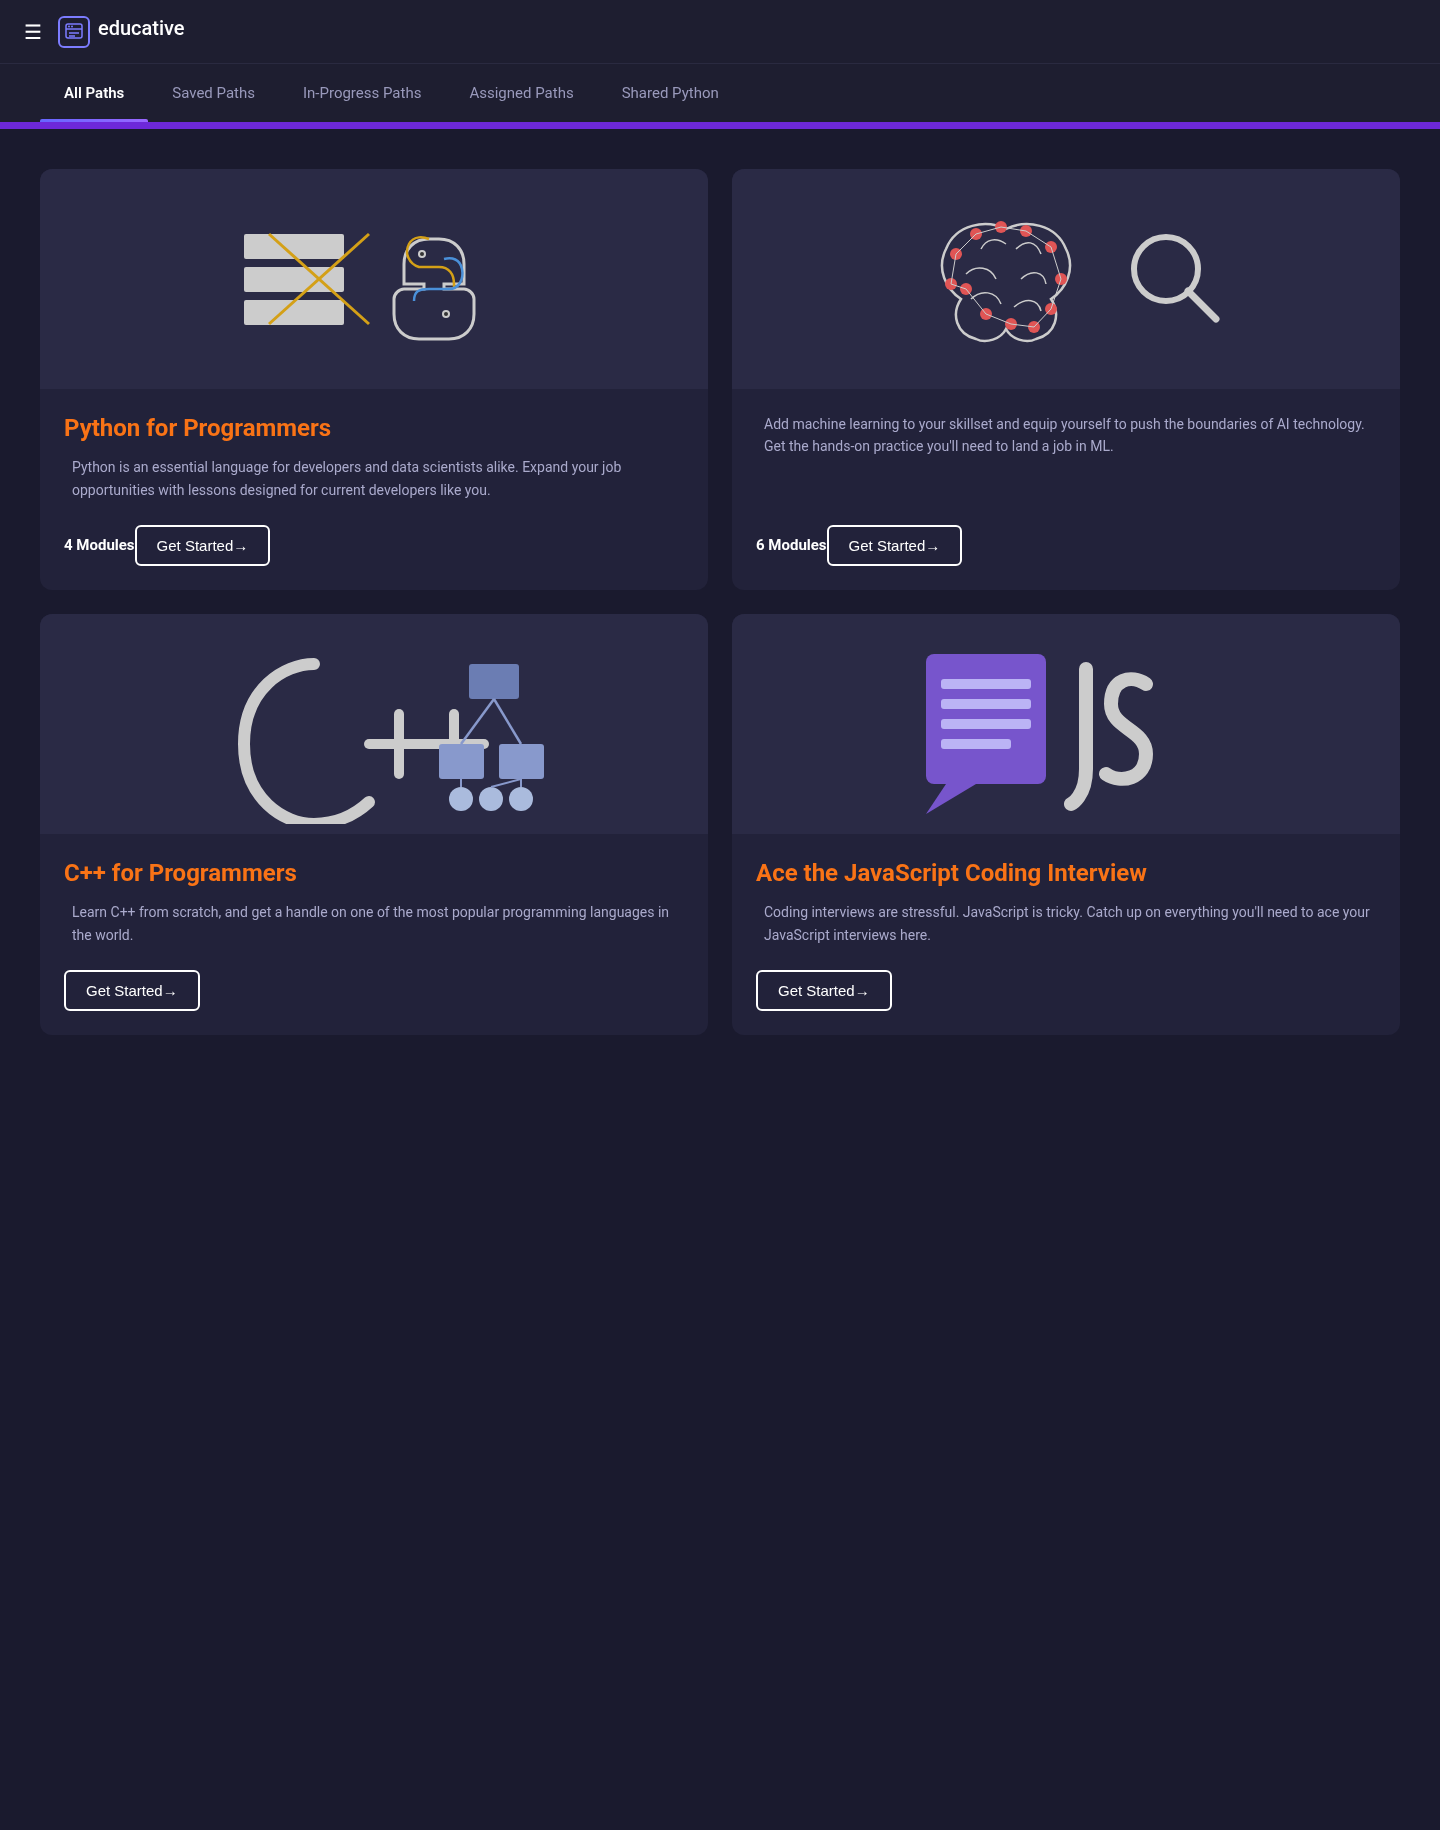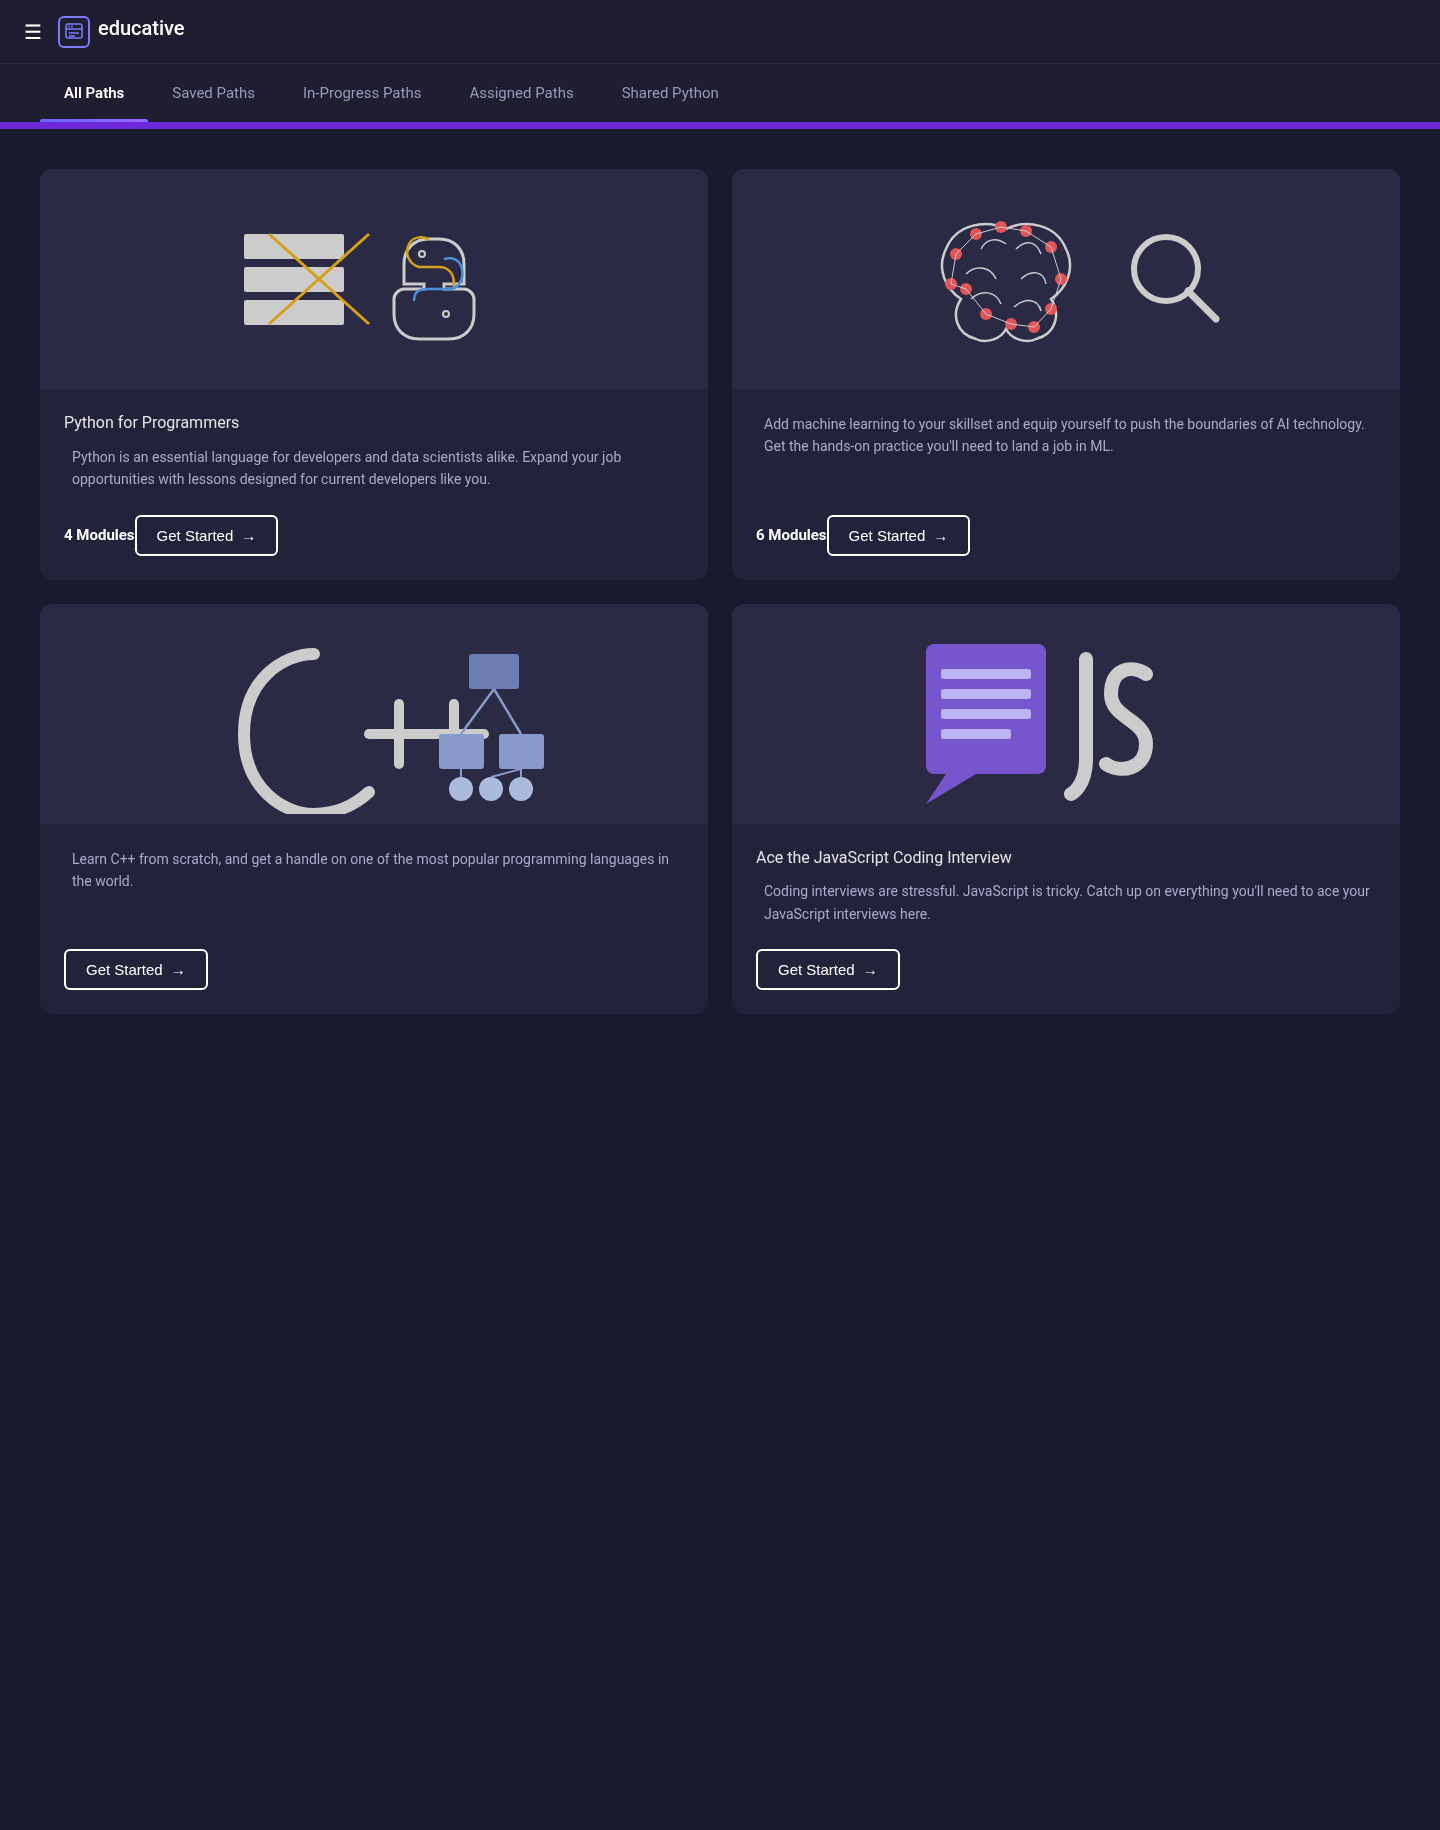--- a/index.html
+++ b/index.html
@@ -112,25 +112,25 @@
     }
 
     .card-body {
       padding: 24px;
       flex: 1;
       display: flex;
       flex-direction: column;
     }
 
     .card-title {
-      font-size: 16px;
-      font-weight: 400;
+      font-size: 24px;
+      font-weight: 700;
       margin-bottom: 12px;
       line-height: 1.3;
-      color: #e5e5e5;
+      color: #f97316;
     }
 
     .card-desc {
       font-size: 14px;
       color: #aaaacc;
       line-height: 1.6;
       flex: 1;
       margin-bottom: 24px;
       margin-left: 8px;
     }
@@ -152,21 +152,20 @@
       border: 2px solid #ffffff;
       background: transparent;
       color: #ffffff;
       padding: 10px 20px;
       border-radius: 6px;
       font-size: 15px;
       font-weight: 500;
       cursor: pointer;
       display: flex;
       align-items: center;
-      gap: 8px;
     }
 
     
     .python-illustration {
       position: relative;
       width: 100%;
       height: 100%;
       display: flex;
       align-items: center;
       justify-content: center;
@@ -365,20 +364,21 @@
               <circle cx="52" cy="145" r="12" fill="#aabbdd"></circle>
               <circle cx="82" cy="145" r="12" fill="#aabbdd"></circle>
               <line x1="22" y1="125" x2="22" y2="133" stroke="#8899cc" stroke-width="2"></line>
               <line x1="82" y1="125" x2="52" y2="133" stroke="#8899cc" stroke-width="2"></line>
               <line x1="82" y1="125" x2="82" y2="133" stroke="#8899cc" stroke-width="2"></line>
             </g>
           </svg>
         </div>
       </div>
       <div class="card-body">
+        <h2 class="card-title">C++ for Programmers</h2>
         <p class="card-desc">Learn C++ from scratch, and get a handle on one of the most popular programming languages in the world.</p>
         <div class="card-footer">
           <span class="modules-count"></span>
           <button class="get-started-btn">
             <span>Get Started</span>
             <span>→</span>
           </button>
         </div>
       </div>
     </div>

